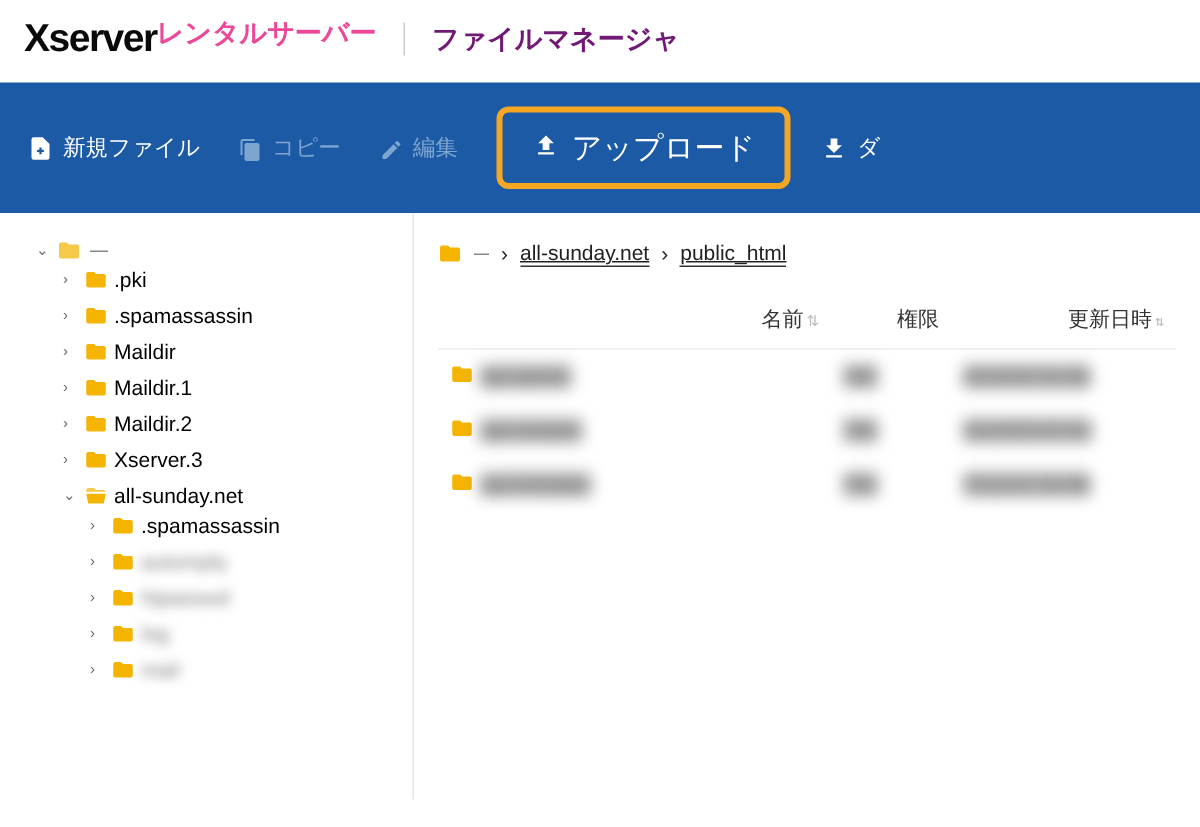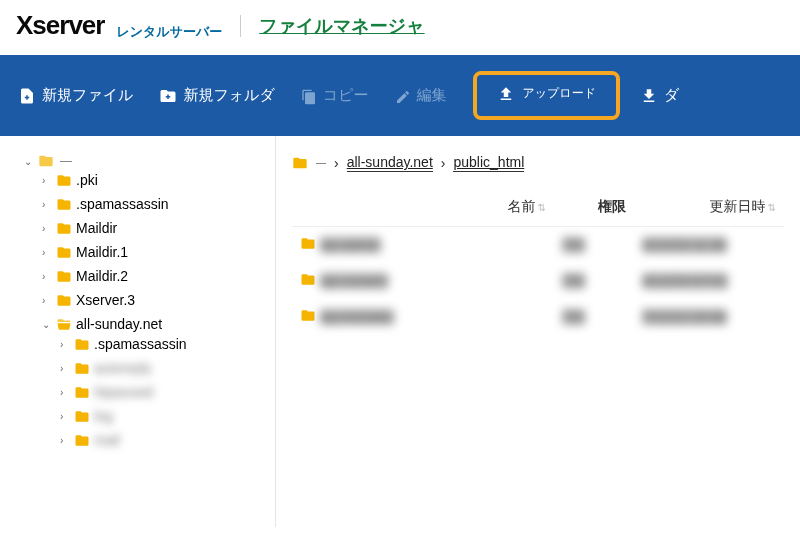--- a/index.html
+++ b/index.html
@@ -1,27 +1,27 @@
 <!DOCTYPE html>
 <html><head>
   <meta charset="utf-8">
   <style>
     * { margin: 0; padding: 0; box-sizing: border-box; }
     body { font-family: -apple-system, BlinkMacSystemFont, "Segoe UI", "Hiragino Sans", "Meiryo", sans-serif; width: 800px; height: 551px; overflow: hidden; background: #fff; }
     .header { display: flex; align-items: center; padding: 10px 16px 14px; gap: 12px; }
-    .brand { display: flex; align-items: flex-end; gap: 12px; }
+    .brand { display: flex; align-items: flex-start; gap: 0; }
     .brand-x { font-size: 26px; font-weight: 700; color: #0a0a0a; letter-spacing: -1px; }
-    .brand-sub { font-size: 13px; font-weight: 700; color: #0369a1; }
+    .brand-sub { font-size: 18px; font-weight: 700; color: #ec4899; }
     .divider-v { width: 1px; height: 22px; background: #ccc; margin: 0 6px; }
-    .app-title { font-size: 18px; font-weight: 700; color: #15803d; text-decoration: underline; }
+    .app-title { font-size: 18px; font-weight: 700; color: #701a75; }
     .toolbar { background: #1c5aa6; padding: 16px 18px; display: flex; flex-wrap: wrap; gap: 26px; align-items: center; }
     .tbtn { display: inline-flex; align-items: center; gap: 6px; color: #fff; font-size: 15px; cursor: pointer; }
     .tbtn.disabled { color: #7ea5cf; cursor: default; align-items: flex-end; }
     .tbtn .ic { display: inline-flex; }
-    .upload-highlight { border: 4px solid #f5a623; border-radius: 8px; padding: 10px 20px; display: inline-flex; align-items: flex-start; gap: 8px; color: #fff; font-size: 12px; cursor: pointer; }
+    .upload-highlight { border: 4px solid #f5a623; border-radius: 8px; padding: 10px 20px; display: inline-flex; align-items: flex-end; gap: 8px; color: #fff; font-size: 20px; cursor: pointer; }
     .toolbar-row2 { width: 100%; padding-top: 10px; }
     .main { display: flex; height: calc(551px - 58px - 102px); }
     .sidebar { width: 276px; border-right: 1px solid #e5e5e5; padding: 14px 6px; overflow: auto; font-size: 14px; }
     .tree ul { list-style: none; padding-left: 18px; }
     .tree li { padding: 4px 0; display: block; white-space: nowrap; }
     .row { display: flex; align-items: center; gap: 4px; cursor: pointer; }
     .chev { width: 10px; display: inline-block; color: #6a6a6a; font-size: 10px; }
     .fld { color: #f5b400; display: inline-flex; }
     .fld.open svg path:first-child { fill: #f7c948; }
     .blurred { filter: blur(4px); color: #777; }
@@ -53,29 +53,20 @@
 <div class="toolbar">
   <div class="tbtn">
     <span class="ic">
       <svg width="18" height="18" viewBox="0 0 24 24">
           <path fill="#fff" d="M14 2H6a2 2 0 0 0-2 2v16a2 2 0 0 0 2 2h12a2 2 0 0 0 2-2V8l-6-6z"></path>
           <path fill="#1c5aa6" d="M11 11h2v2h2v2h-2v2h-2v-2H9v-2h2z"></path>
         </svg>
     </span>
     <span>新規ファイル</span>
   </div>
-  <div class="tbtn">
-    <span class="ic">
-      <svg width="18" height="18" viewBox="0 0 24 24">
-          <path fill="#fff" d="M10 4H4a2 2 0 0 0-2 2v12a2 2 0 0 0 2 2h16a2 2 0 0 0 2-2V8a2 2 0 0 0-2-2h-8l-2-2z"></path>
-          <path fill="#1c5aa6" d="M11 10h2v2h2v2h-2v2h-2v-2H9v-2h2z"></path>
-        </svg>
-    </span>
-    <span>新規フォルダ</span>
-  </div>
   <div class="tbtn disabled">
     <span class="ic">
       <svg width="16" height="16" viewBox="0 0 24 24">
           <path fill="#7ea5cf" d="M16 1H4a2 2 0 0 0-2 2v14h2V3h12V1zm3 4H8a2 2 0 0 0-2 2v14a2 2 0 0 0 2 2h11a2 2 0 0 0 2-2V7a2 2 0 0 0-2-2z"></path>
         </svg>
     </span>
     <span>コピー</span>
   </div>
   <div class="tbtn disabled">
     <span class="ic">
@@ -268,22 +259,22 @@
       <span class="bc-sep">›</span>
       <span class="bc-link bc-underline">all-sunday.net</span>
       <span class="bc-sep">›</span>
       <span class="bc-link bc-underline">public_html</span>
     </div>
 
     <table class="table">
       <thead>
         <tr>
           <th><span>名前</span><span class="sort-ic">⇅</span></th>
-          <th style="width:80px;font-weight:bold;"><span>権限</span></th>
-          <th style="width:150px;"><span>更新日時</span><span class="sort-ic">⇅</span></th>
+          <th style="width:80px;"><span>権限</span></th>
+          <th style="width:150px;font-family:Liberation Mono, monospace;"><span>更新日時</span><span class="sort-ic">⇅</span></th>
         </tr>
       </thead>
       <tbody id="file-rows">
           <tr>
             <td><span class="fld">
                 <svg width="16" height="13" viewBox="0 0 24 20">
                   <path fill="#f5b400" d="M10 2H4a2 2 0 0 0-2 2v12a2 2 0 0 0 2 2h16a2 2 0 0 0 2-2V6a2 2 0 0 0-2-2h-8l-2-2z"></path>
                 </svg>
               </span> <span class="cell-blur">wp-admin</span></td>
             <td><span class="cell-blur">755</span></td>

